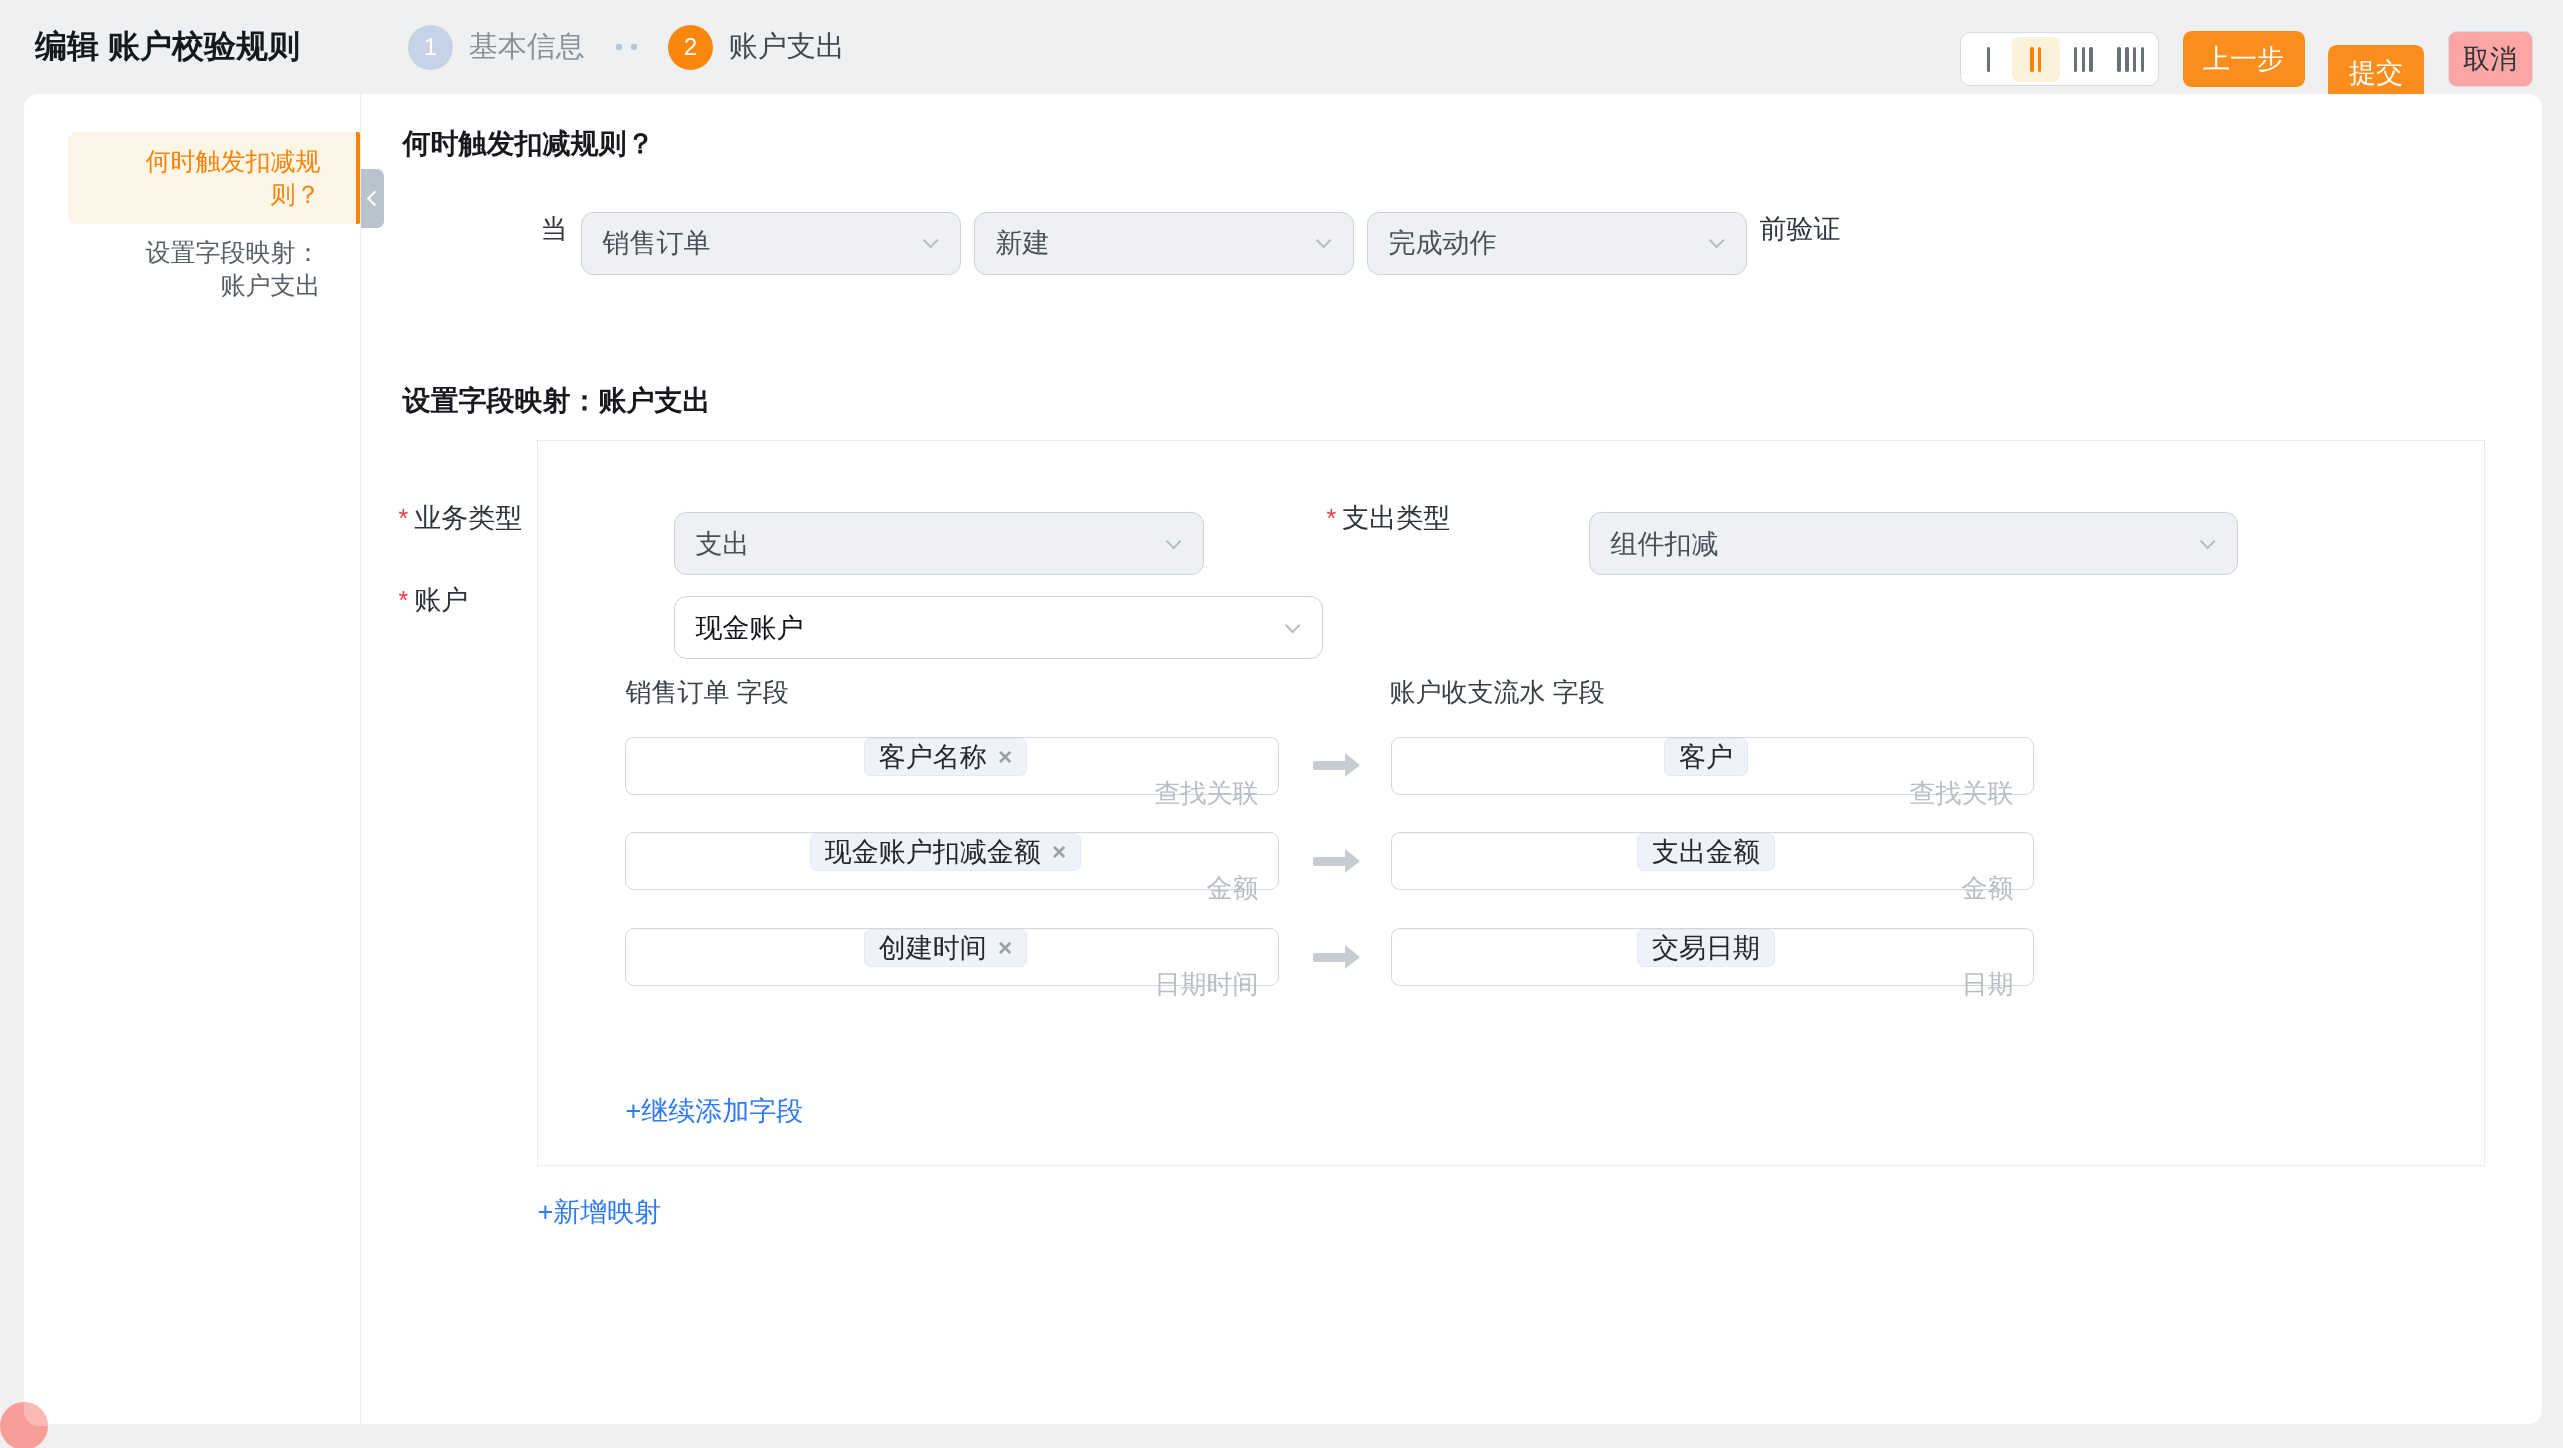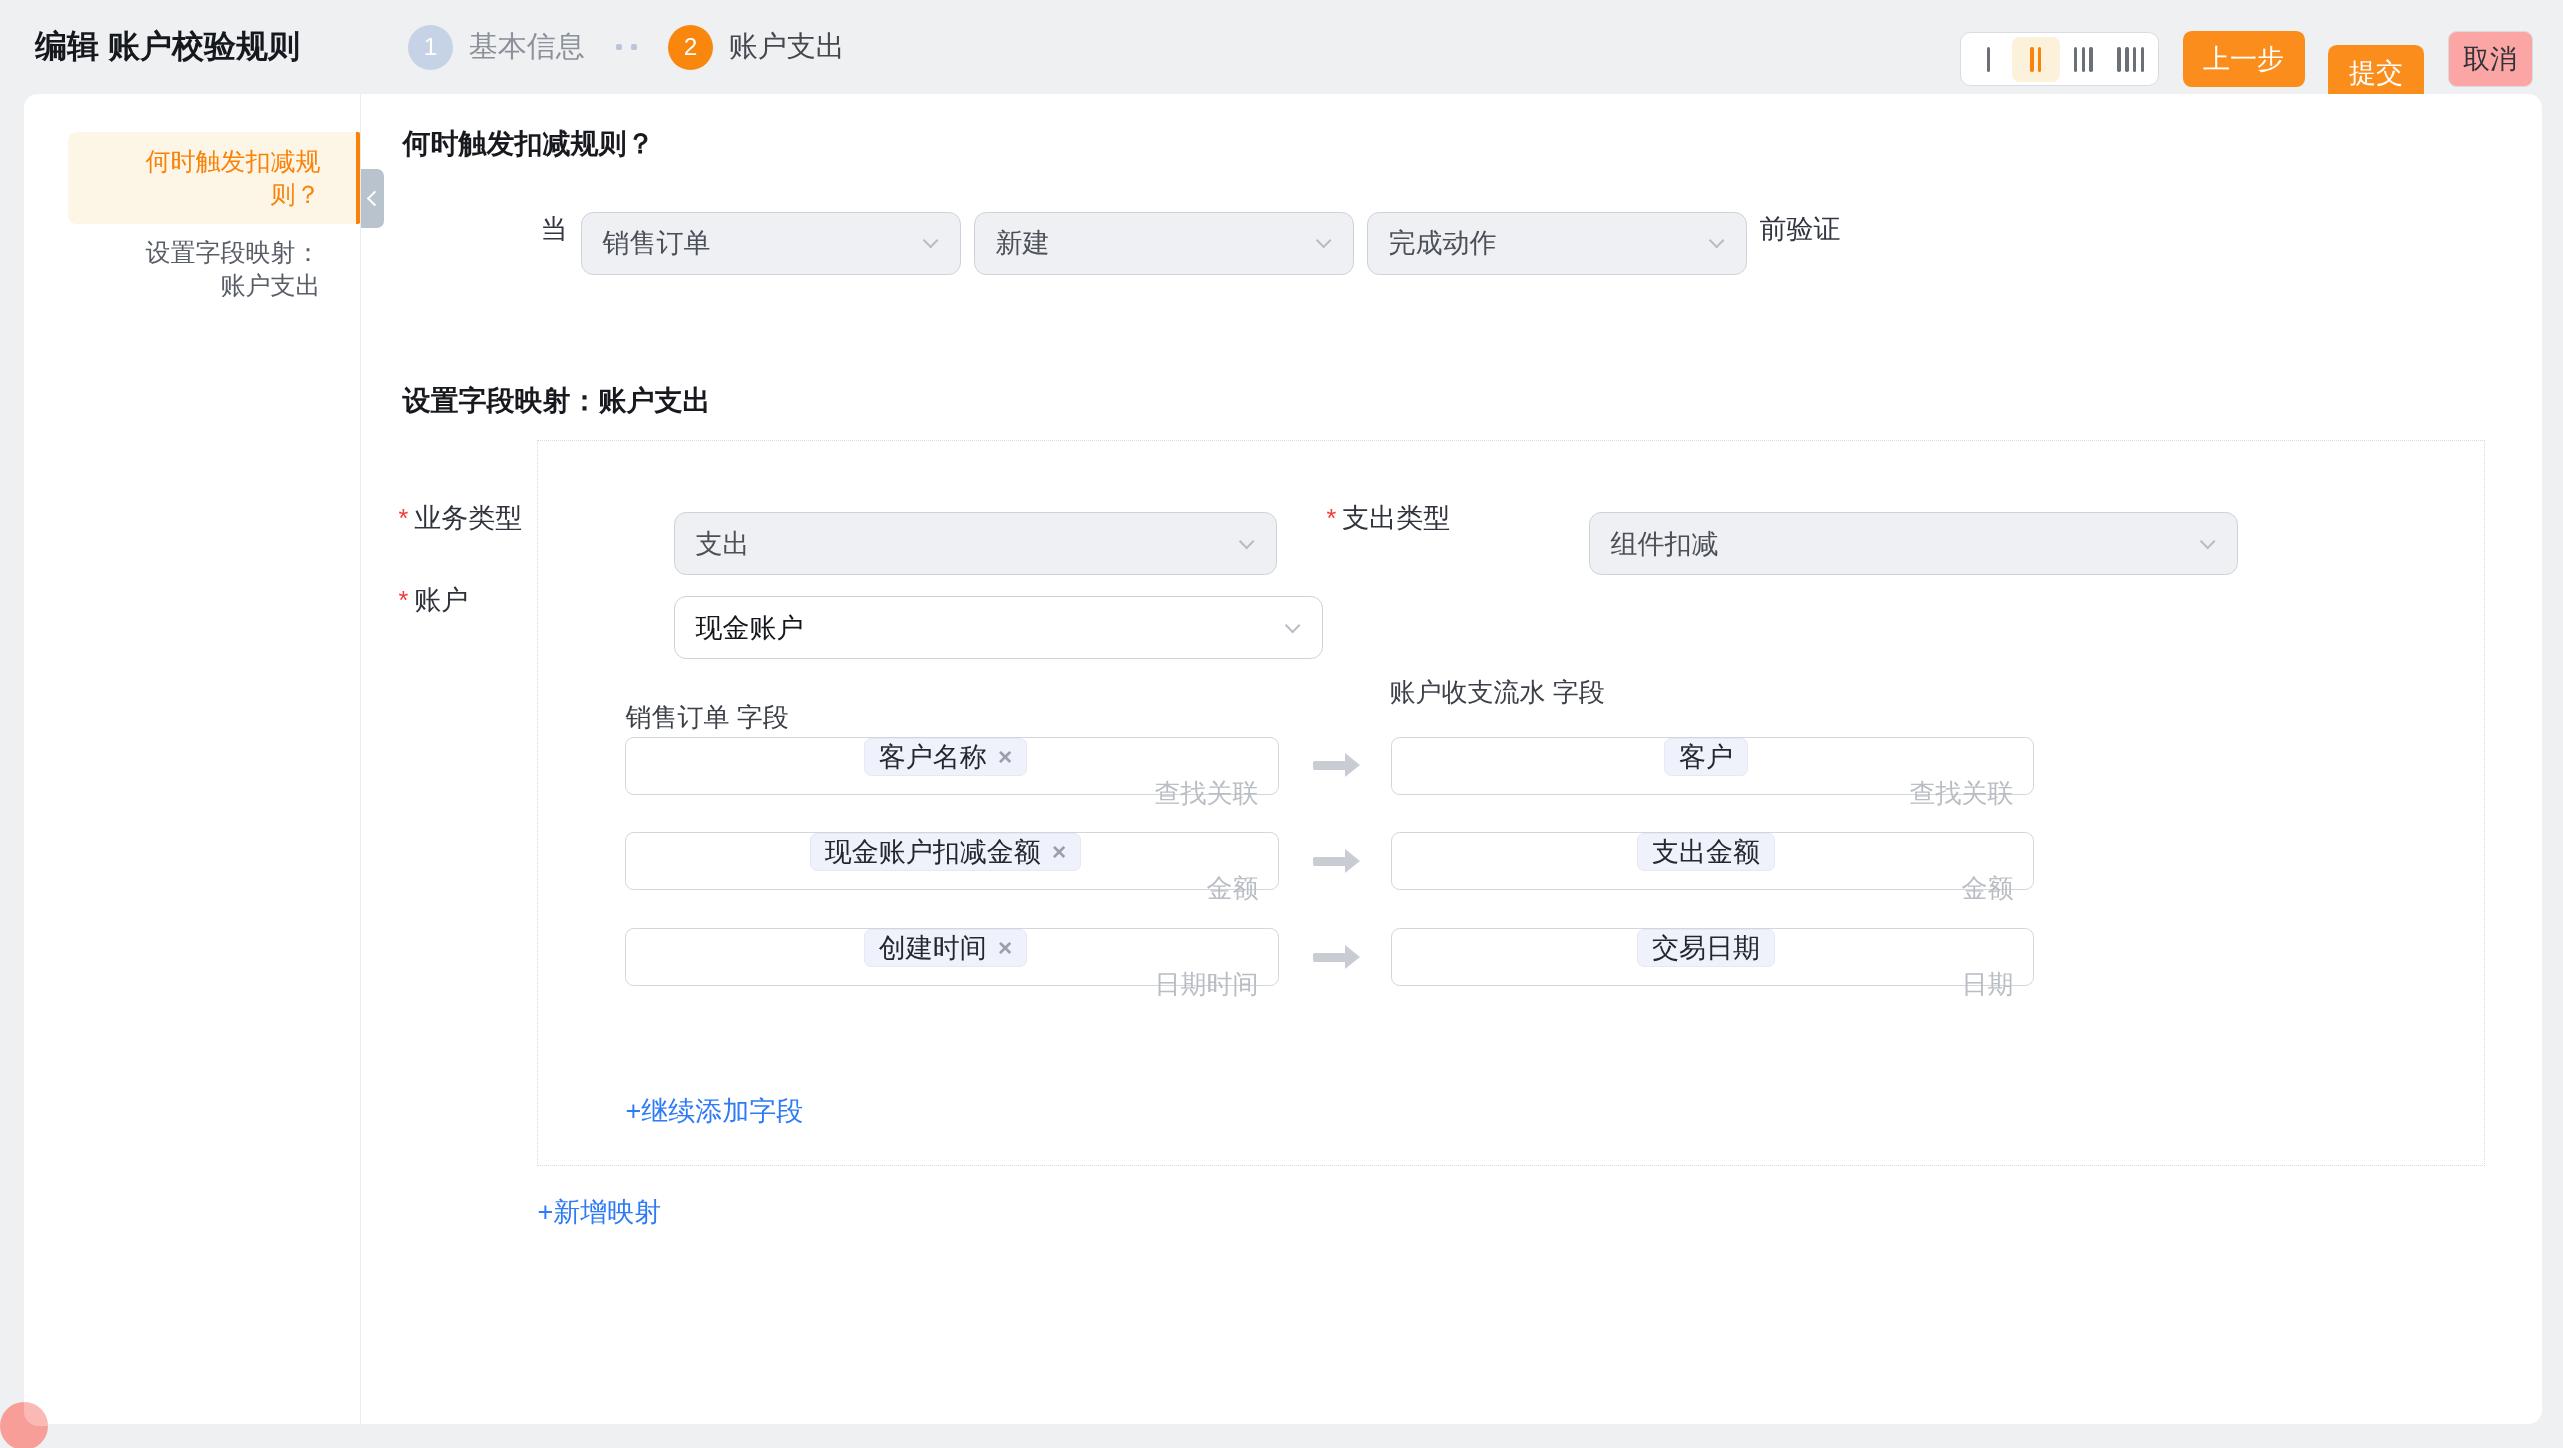--- a/index.html
+++ b/index.html
@@ -70,26 +70,26 @@
   .w-select { width:380px; }
 
   
   .map-box { position:absolute; left:513px; top:346px; width:1948px; height:726px;
     border:1.7px dotted #d8dbe0; }
   .field-label { position:absolute; font-size:27px; color:#2f343c; display:flex; gap:6.1px; white-space:nowrap; }
   .star { color:#f23a3a; font-size:25px; position:relative; top:4.4px; }
   .lbl-business { left:375px; top:406px; }
   .lbl-expense { left:1303px; top:406px; }
   .lbl-account { left:375px; top:488px; }
-  .sel-business { position:absolute; left:650px; top:389px; width:603px; }
+  .sel-business { position:absolute; left:650px; top:389px; width:530px; }
   .sel-expense  { position:absolute; left:1565px; top:389px; width:649px; }
   .sel-account  { position:absolute; left:650px; top:473px; width:649px; }
 
   .col-header { position:absolute; font-size:26px; color:#3c4148; white-space:nowrap; }
-  .col-src { left:602px; top:606px; }
+  .col-src { left:602px; top:581px; }
   .col-tgt { left:1366px; top:581px; }
 
   .field-box { position:absolute; height:58px; background:#fff; border:1.7px solid #d2d6dc; border-radius:8.7px;
     display:flex; align-items:center; padding:0 19px 0 7px;flex-direction:column; }
   .box-src { left:601px; width:654px; }
   .box-tgt { left:1367px; width:643px; }
   .row-1 { top:643px; } .row-2 { top:738px; } .row-3 { top:834px; }
   .tag { height:44px; background:#eff1fb; border:0.9px solid #e5e8f5; border-radius:7px;
     display:flex; align-items:center; padding:0 14px; font-size:27px; color:#23272e; gap:11.3px; white-space:nowrap; }
   .tag .x { color:#9aa0ab; font-size:24.4px; font-weight:bold; cursor:pointer; line-height:1; }

